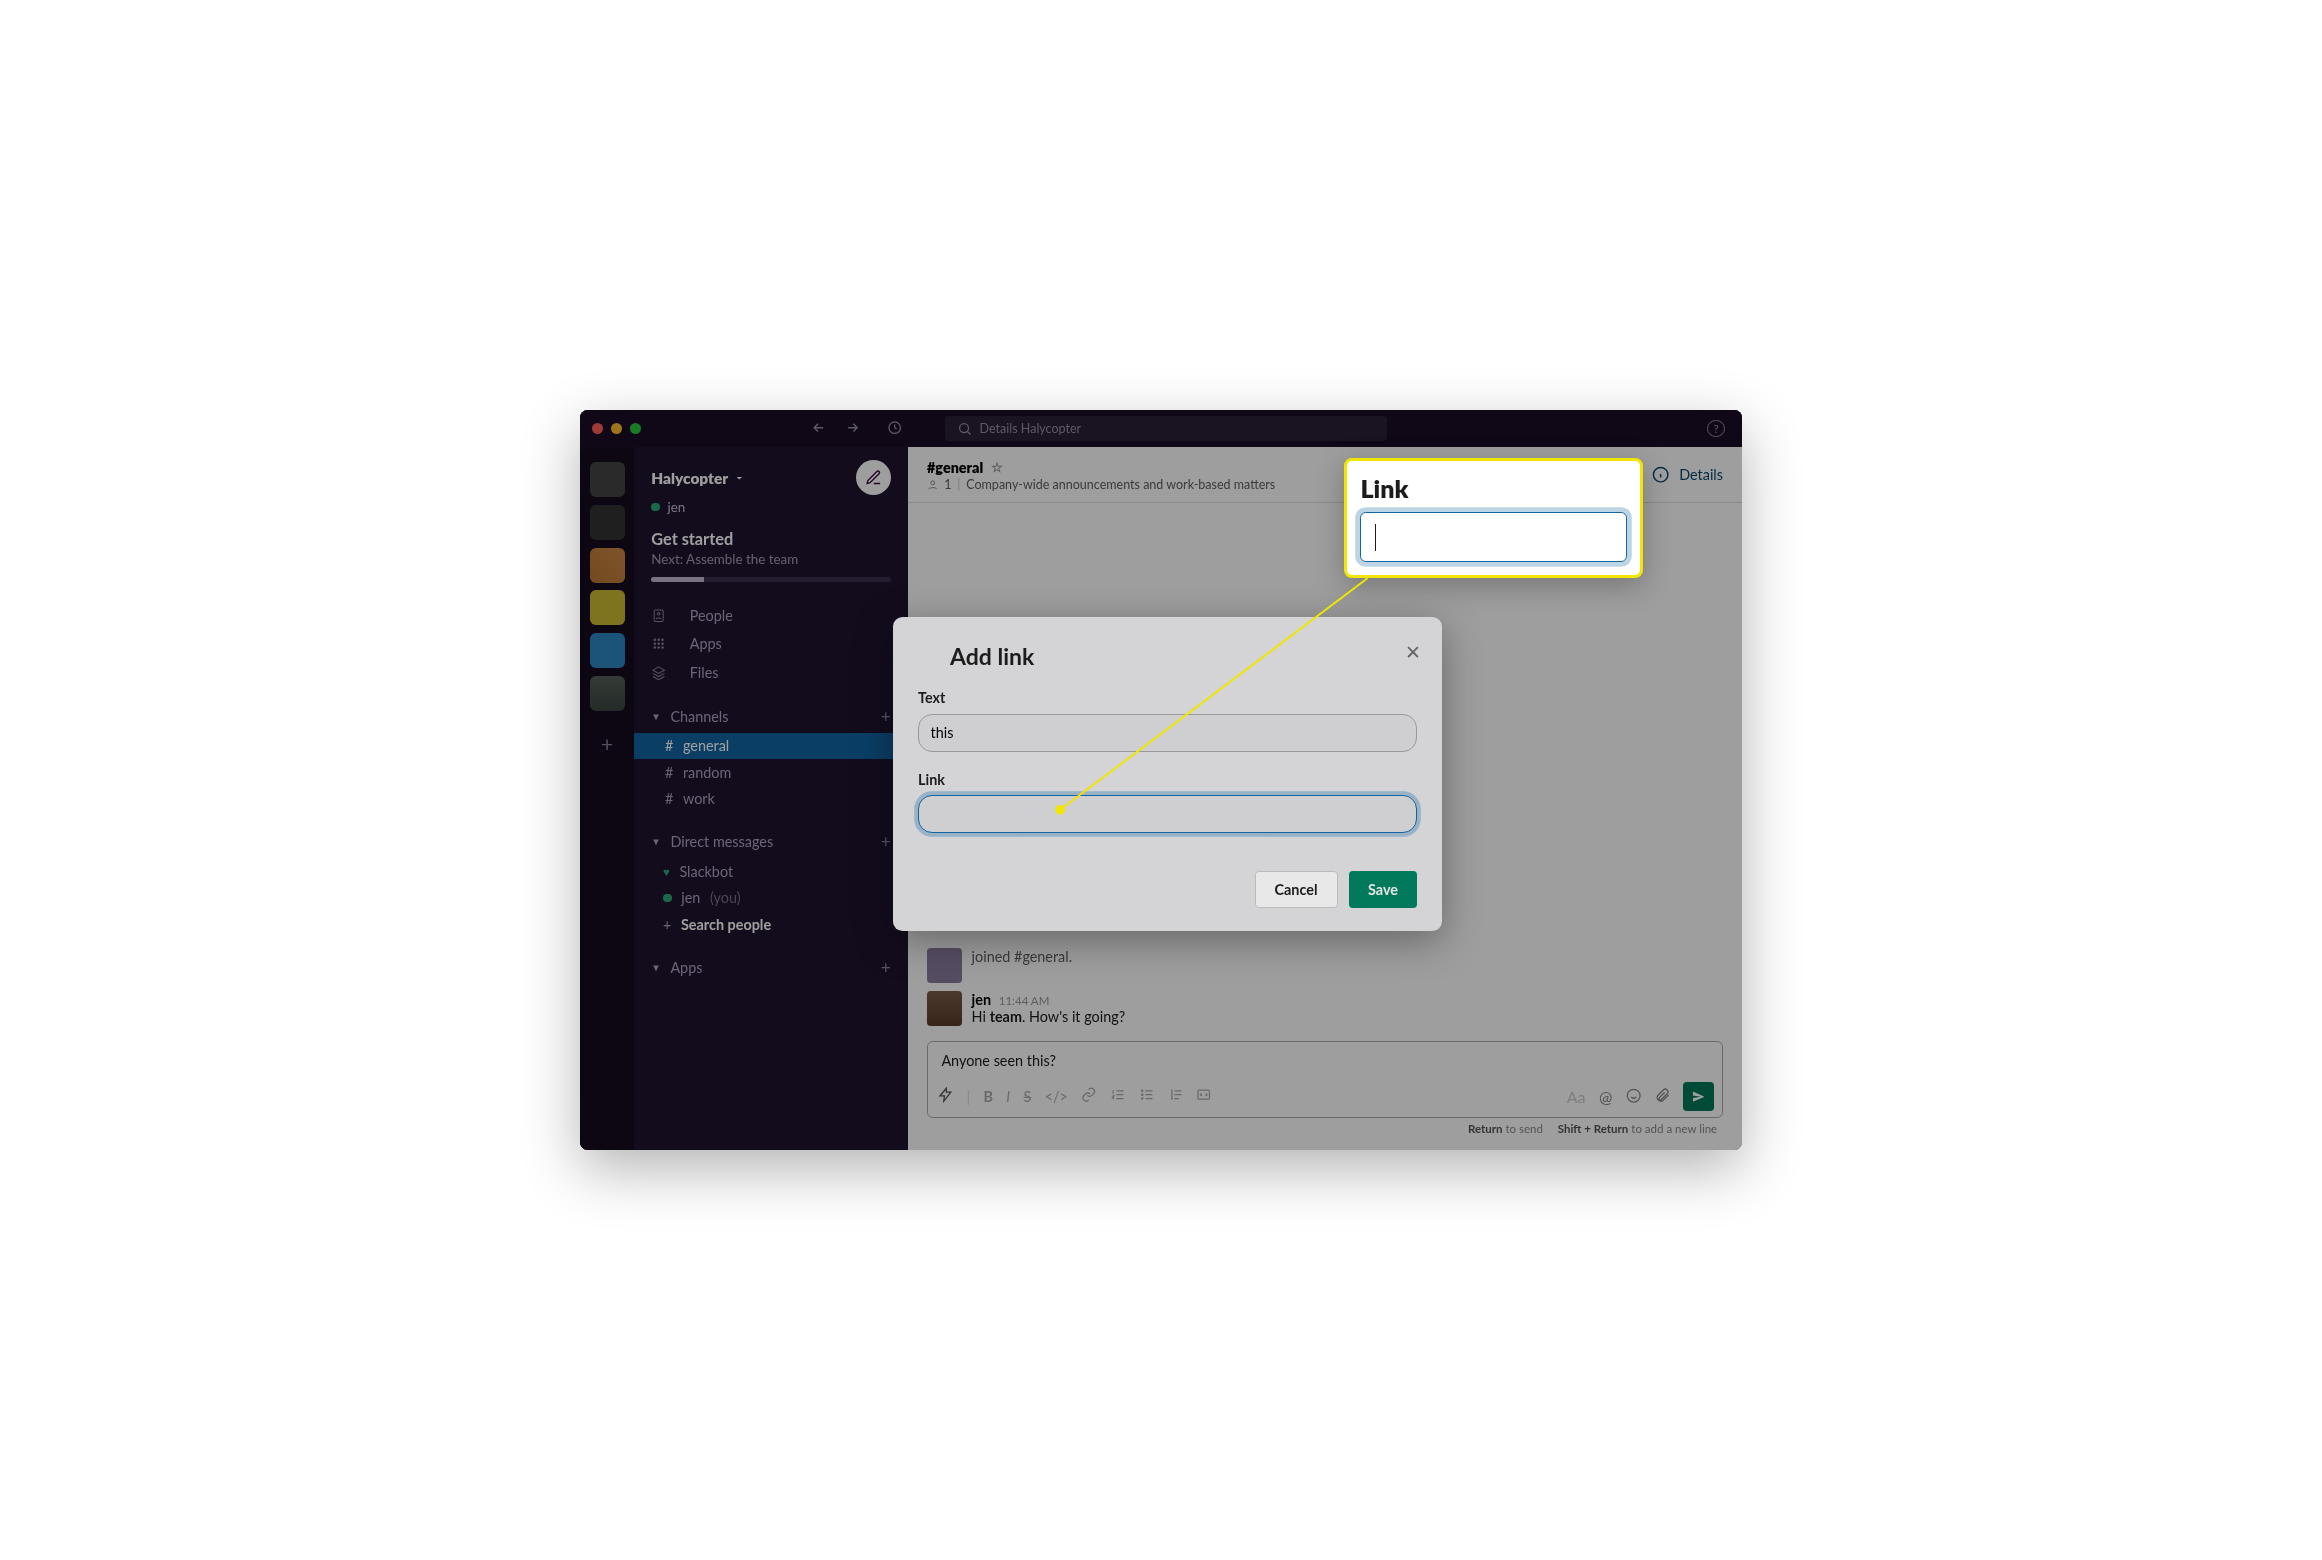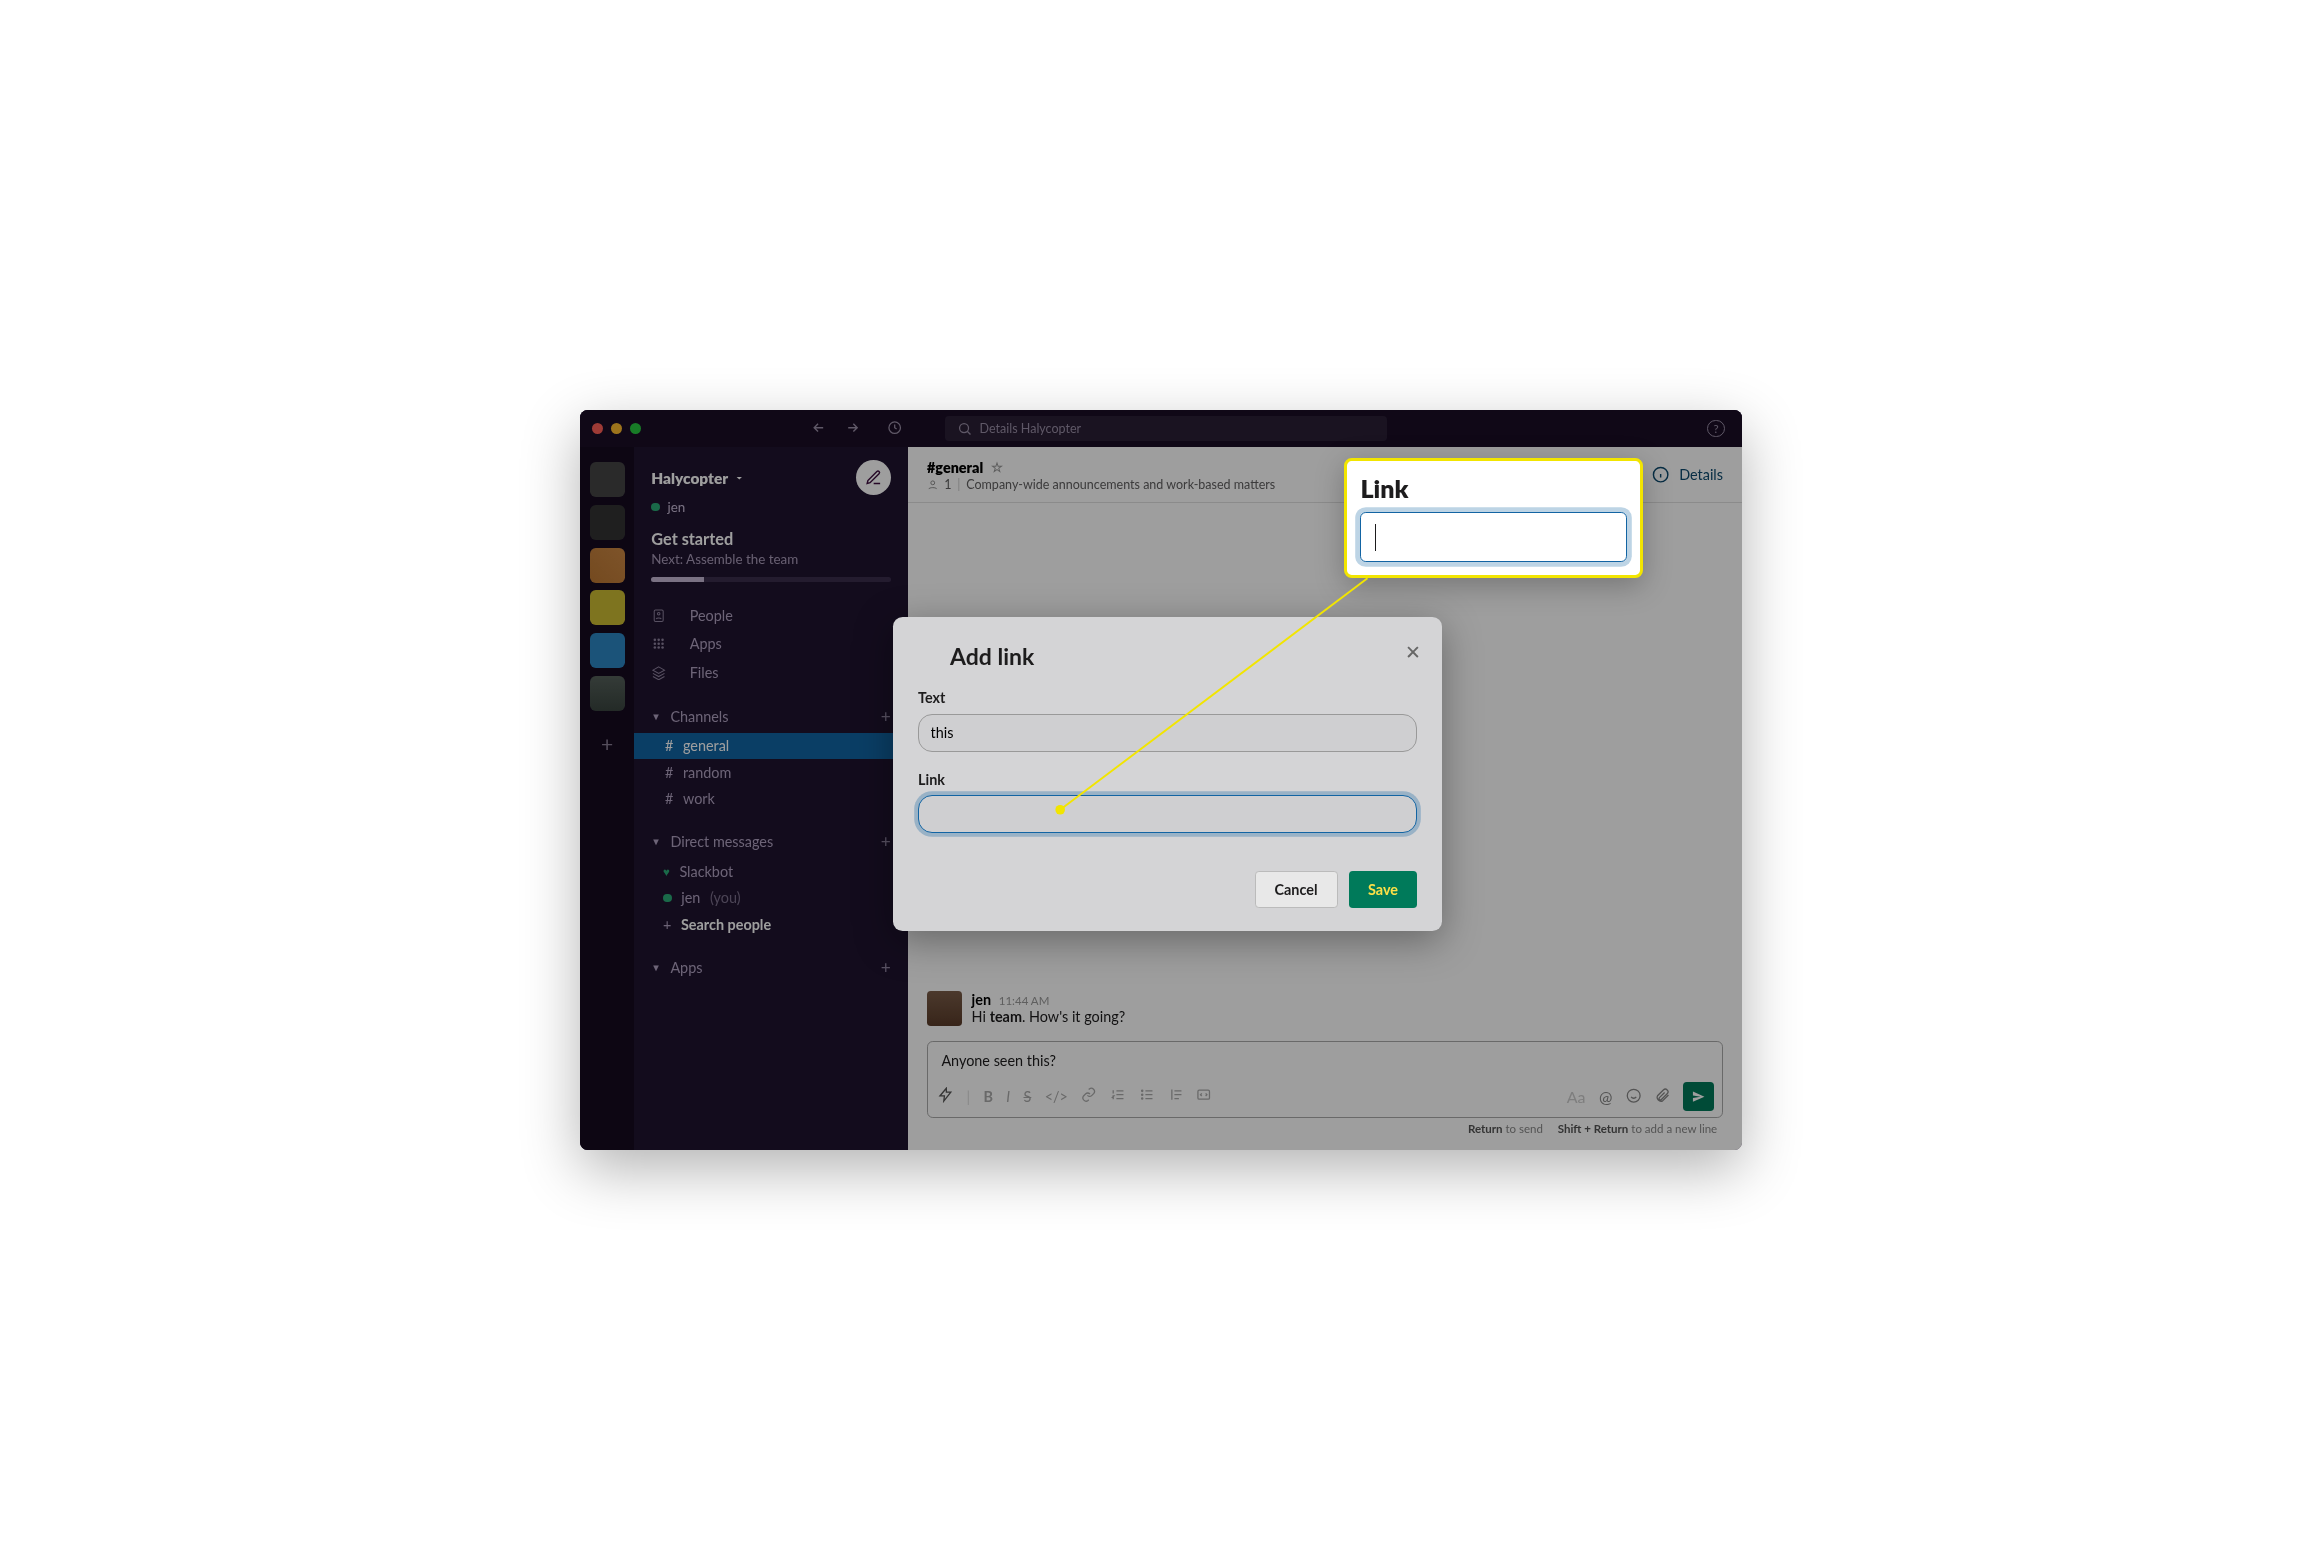--- a/index.html
+++ b/index.html
@@ -82,21 +82,21 @@
     
     .modal { position: absolute; left: 313px; top: 207px; width: 549px; background: #d4d4d6; border-radius: 9.6px; padding: 25px 25px 23px 25px; box-shadow: 0 9.6px 38px rgba(0,0,0,0.35); }
     .modal-title { font-size: 23px; font-weight: 700; color: #1d1c1d; margin-left: 32px; }
     .modal-close { position: absolute; right: 21px; top: 23px; color: #666; font-size: 19px; cursor: pointer; }
     .modal-label { font-size: 14.4px; font-weight: 700; margin-top: 19px; margin-bottom: 7.7px; color: #1d1c1d; }
     .modal-input { width: 100%; height: 38px; border: 1px solid #999; border-radius: 14px; padding: 0 11.5px; font-size: 14.4px; background: #cfcfd1; }
     .modal-input.focus { border: 1px solid #1264a3; box-shadow: 0 0 0 3.8px rgba(18,100,163,0.3); background: #cfcfd1; }
     .modal-actions { display: flex; justify-content: flex-end; gap: 11.5px; margin-top: 38px; }
     .btn { height: 37px; padding: 0 19px; border-radius: 3.8px; font-size: 14.4px; font-weight: 700; display: flex; align-items: center; cursor: pointer; }
     .btn-cancel { background: #e8e8e8; border: 1px solid #bbb; color: #1d1c1d; }
-    .btn-save { background: #007a5a; color: #fde047; }
+    .btn-save { background: #007a5a; color: #e5e5e5; }
 
     
     .callout { position: absolute; left: 764px; top: 48px; width: 299px; background: #fff; border: 3.8px solid #f2e500; border-radius: 7.7px; padding: 11.5px 13.4px 13.4px 13.4px; box-shadow: 0 7.7px 29px rgba(0,0,0,0.25); }
     .callout-title { font-size: 25px; font-weight: 800; color: #1d1c1d; margin-bottom: 9.6px; }
     .callout-input-wrap { border: 1px solid #1264a3; border-radius: 5.8px; box-shadow: 0 0 0 4.8px rgba(18,100,163,0.28); height: 50px; display: flex; align-items: center; padding: 0 13.4px; }
     .callout-caret { width: 1px; height: 27px; background: #1d1c1d; }
     .callout-line { position: absolute; pointer-events: none; }
 
     svg.icon { width: 15.4px; height: 15.4px; }
     .pencil-svg { width: 17.3px; height: 17.3px; }
@@ -282,20 +282,26 @@
         <div class="ch-right">
           <svg width="17.3" height="17.3" viewBox="0 0 24 24" fill="none" stroke="currentColor" stroke-width="2">
               <circle cx="12" cy="12" r="10"></circle>
               <path d="M12 16v-5M12 8h.01"></path>
             </svg>
           <span class="details">Details</span>
         </div>
       </div>
 
       <div class="messages">
+        <div class="msg joined">
+          <div class="avatar"></div>
+          <div class="body">
+            <div class="text">joined #general.</div>
+          </div>
+        </div>
         <div class="msg">
           <div class="avatar" style="background:linear-gradient(#7a5c48,#5a3c2a)"></div>
           <div class="body">
             <div class="meta">
               <span class="name">jen</span>
               <span class="time">11:44 AM</span>
             </div>
             <div class="text">
               <span>Hi </span><b>team</b><span>. How's it going?</span>
             </div>

